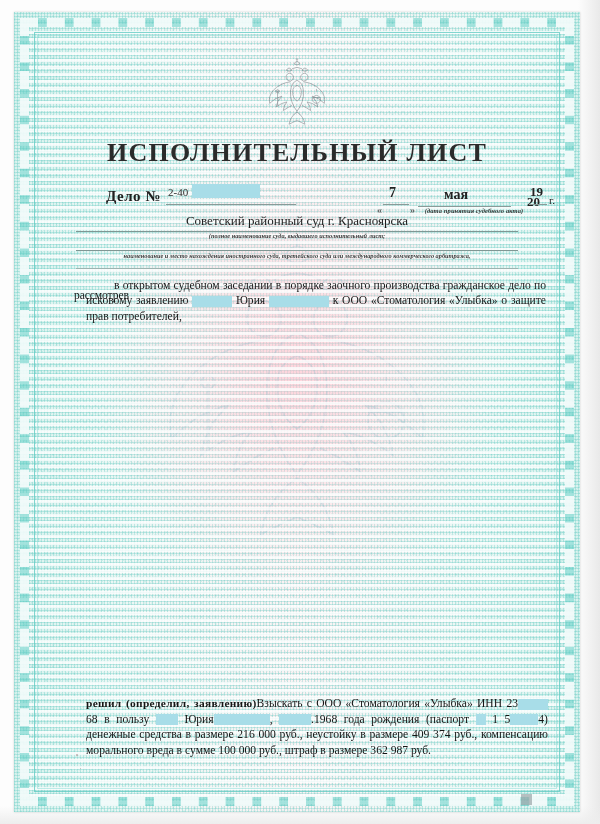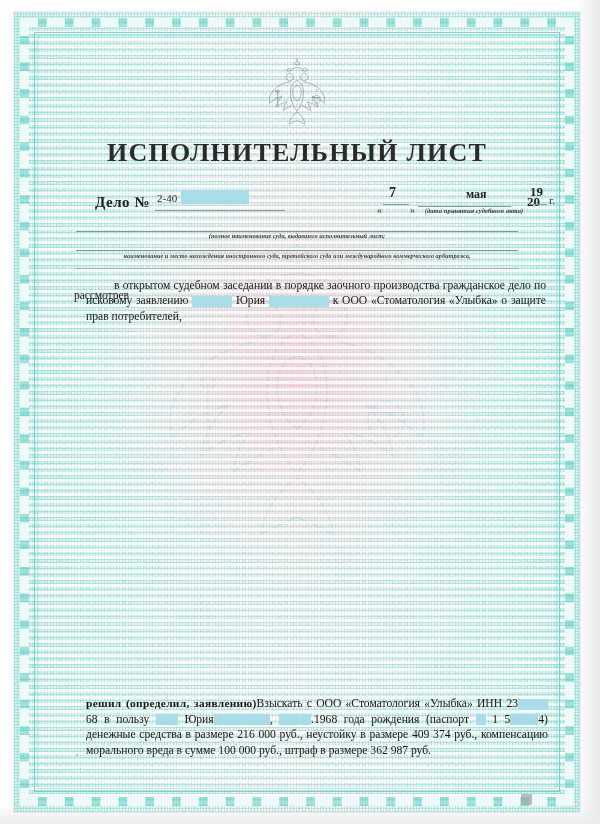--- a/index.html
+++ b/index.html
@@ -137,23 +137,22 @@
     font-weight: bold;
     font-size: 26px;
     letter-spacing: 1.2px;
     color: #2b2b2b;
   }
 
   
   #case-row {
     position: absolute;
     top: 168px;
-    left: 3px; right: 0;
+    left: 14px; right: 0;
     height: 34px;
-    margin-top: 6px;
   }
   #case-label {
     position: absolute;
     left: 78px; top: 8px;
     font-size: 15px;
     font-weight: bold;
     color: #1f1f1f;
     letter-spacing: 0.5px;
   }
   #case-number-line {
@@ -174,21 +173,21 @@
     width: 68px; height: 14px;
     background: #a8dde8;
   }
 
   
   #date-block { position: absolute; top: 168px; left: 0; right: 0; height: 46px; }
   #date-quote-open { position: absolute; left: 363px; top: 24px; font-size: 10px; color: #444; }
   #date-day { position: absolute; left: 375px; top: 5px; font-size: 14px; color: #222; font-weight: bold; }
   #date-day-line { position: absolute; left: 369px; top: 24px; width: 26px; border-bottom: 1px solid #8a9a98; }
   #date-quote-close { position: absolute; left: 396px; top: 24px; font-size: 10px; color: #444; }
-  #date-month { position: absolute; left: 452px; top: 7px; font-size: 12px; font-weight: bold; color: #222; }
+  #date-month { position: absolute; left: 430px; top: 7px; font-size: 14px; font-weight: bold; color: #222; }
   #date-month-line { position: absolute; left: 404px; top: 26px; width: 93px; border-bottom: 1px solid #8a9a98; }
   #date-year-prefix { position: absolute; left: 498px; top: 14px; font-size: 13px; font-weight: bold; color: #222; margin-left: 15px; }
   #date-year-value { position: absolute; left: 516px; top: 4px; font-size: 13px; font-weight: bold; color: #222; }
   #date-year-line { position: absolute; left: 515px; top: 24px; width: 18px; border-bottom: 1px solid #8a9a98; }
   #date-year-suffix { position: absolute; left: 535px; top: 14px; font-size: 11px; color: #222; }
   #date-caption {
     position: absolute; left: 404px; top: 27px; width: 112px;
     text-align: center; font-size: 6.5px; font-style: italic; font-weight: bold;
     color: #3a3a3a; letter-spacing: 0.1px;
   }
@@ -422,20 +421,21 @@
       <span id="date-quote-close">»</span>
       <span id="date-month">мая</span>
       <span id="date-month-line"></span>
       <span id="date-year-prefix">20</span>
       <span id="date-year-value">19</span>
       <span id="date-year-line"></span>
       <span id="date-year-suffix">г.</span>
       <span id="date-caption">(дата принятия судебного акта)</span>
     </div>
 
+    <div id="court-name">Советский районный суд г. Красноярска</div>
     <div id="court-rule-1"></div>
     <div id="court-caption-1">(полное наименование суда, выдавшего исполнительный лист;</div>
     <div id="court-rule-2"></div>
     <div id="court-caption-2">наименование и место нахождения иностранного суда, третейского суда или международного коммерческого арбитража,</div>
     <div id="court-rule-3"></div>
 
     <div id="body-block">
       <span id="body-line-1">в открытом судебном заседании в порядке заочного производства гражданское</span>
       <span>дело по исковому заявлению</span>
       <span class="redact" id="rd-plaintiff-1"></span>

